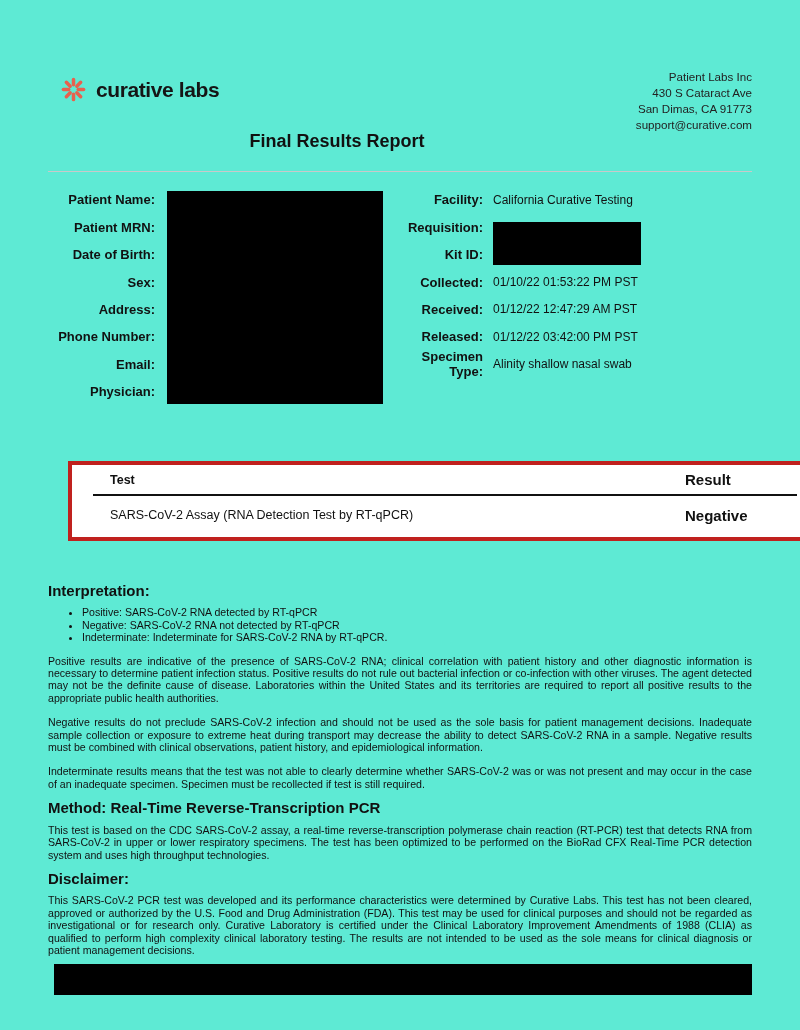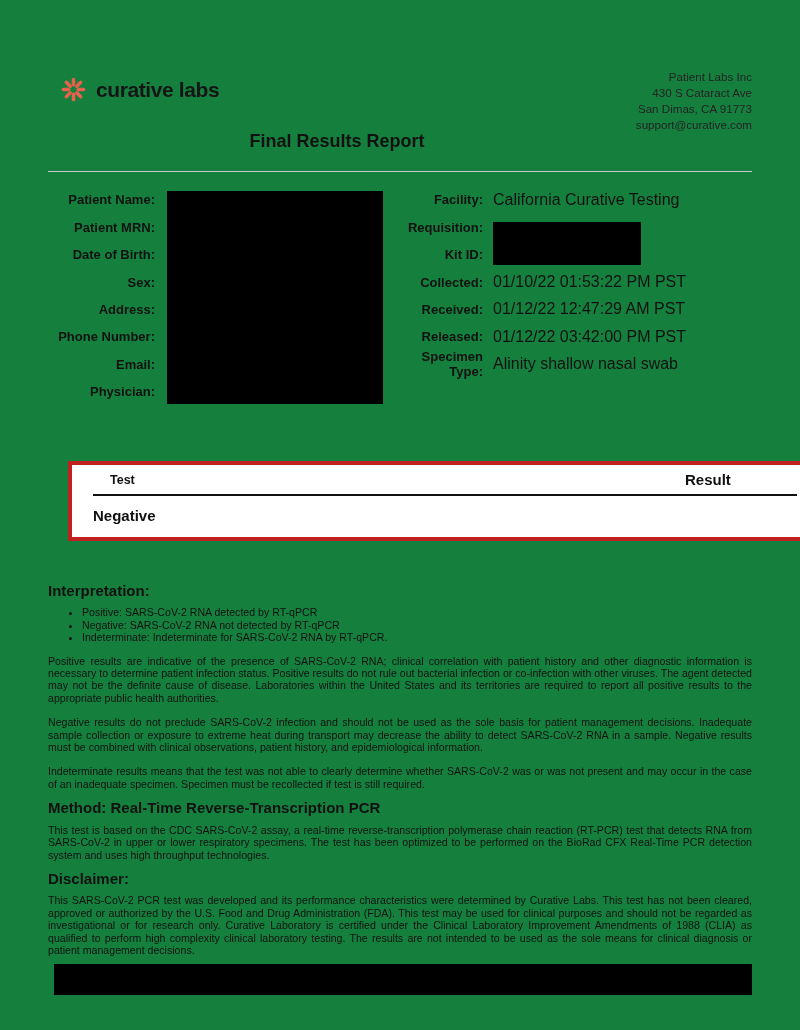--- a/index.html
+++ b/index.html
@@ -2,37 +2,37 @@
 <html><head>
 <meta charset="utf-8">
 <style>
   * { margin: 0; padding: 0; box-sizing: border-box; }
   html, body { background: #ffffff; }
   body {
     width: 800px; height: 1030px; position: relative;
     font-family: "Liberation Sans", "DejaVu Sans", sans-serif;
     color: #111111;
   }
-  .page { position: absolute; inset: 0; background: #15803d; }
+  .page { position: absolute; inset: 0; background: #5eead4; }
 
   
   .logo { position: absolute; top: 76px; left: 60px; display: flex; align-items: center; gap: 9px; }
   .logo-text { font-size: 21px; font-weight: bold; color: #151515; letter-spacing: -0.4px; }
   .lab-address { position: absolute; top: 69px; right: 48px; text-align: right; font-size: 11.6px; line-height: 16px; color: #222; }
   .report-title { position: absolute; top: 131px; left: 48px; width: 578px; text-align: center; font-size: 18px; font-weight: bold; color: #111; }
   .header-divider { position: absolute; top: 171px; left: 48px; width: 704px; border-top: 1px solid #c9c9c9; }
 
   
   .patient-left { position: absolute; top: 186px; left: 48px; }
   .patient-right { position: absolute; top: 186px; left: 388px; }
   .prow { height: 27.45px; display: flex; align-items: center; }
   .plabel { font-size: 13px; font-weight: bold; text-align: right; color: #111; }
   .patient-left .plabel { width: 107px; }
   .patient-right .plabel { width: 95px; }
-  .pvalue { font-size: 16px; margin-left: 10px; color: #111; white-space: nowrap; }
+  .pvalue { font-size: 12px; margin-left: 10px; color: #111; white-space: nowrap; }
 
   .redact { position: absolute; background: #000; }
   .redact-patient { left: 167px; top: 191px; width: 216px; height: 213px; }
   .redact-requisition { left: 493px; top: 222px; width: 148px; height: 43px; }
 
   
   .result-box { position: absolute; left: 23px; top: 461px; width: 754px; height: 80px; border: 4px solid #C0211E; background: #fff; margin-left: 45px; }
   .rt-inner { margin: 0 21px; }
   .rt-head { display: flex; align-items: center; height: 31px; border-bottom: 2px solid #111; }
   .rt-row { display: flex; align-items: center; height: 38px; }
@@ -143,20 +143,21 @@
   <div class="redact redact-patient"></div>
   <div class="redact redact-requisition"></div>
 
   <div class="result-box">
     <div class="rt-inner">
       <div class="rt-head">
         <span class="col-test">Test</span>
         <span class="col-result">Result</span>
       </div>
       <div class="rt-row">
+        <span class="col-test">SARS-CoV-2 Assay (RNA Detection Test by RT-qPCR)</span>
         <span class="col-result">Negative</span>
       </div>
     </div>
   </div>
 
   <div class="body-copy">
     <div class="section-head">Interpretation:</div>
     <ul>
       <li>Positive: SARS-CoV-2 RNA detected by RT-qPCR</li>
       <li>Negative: SARS-CoV-2 RNA not detected by RT-qPCR</li>

